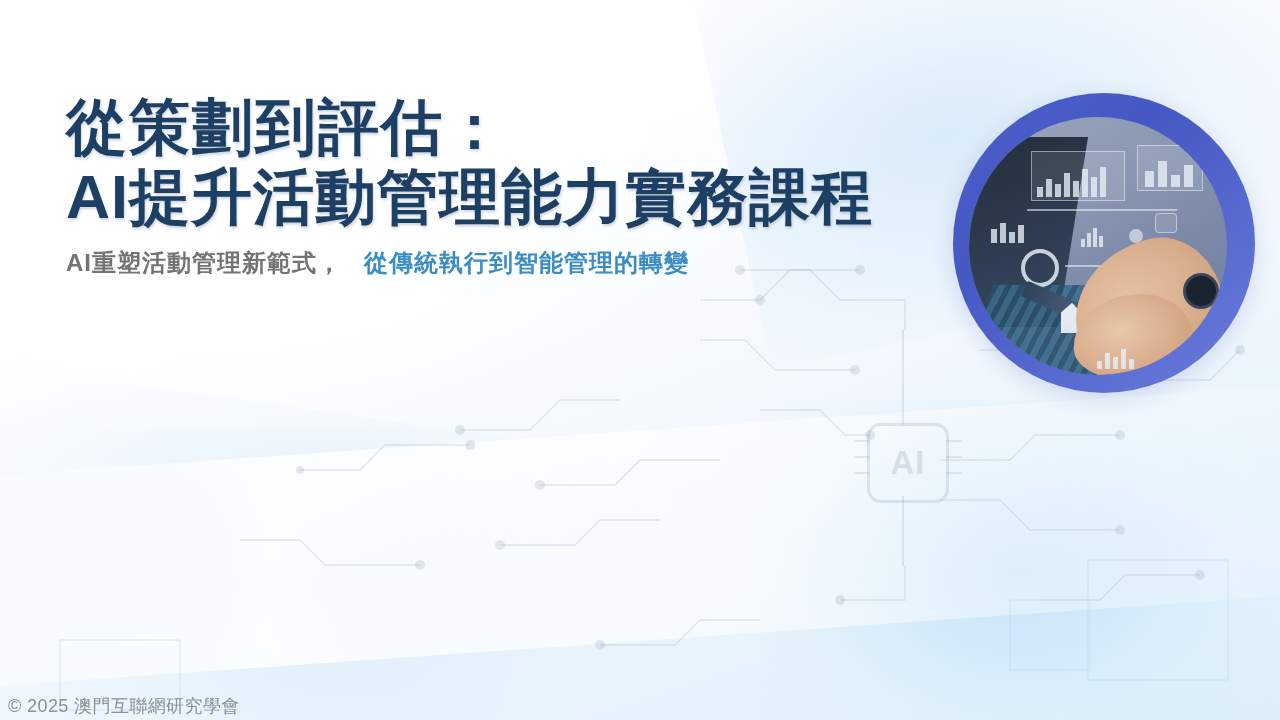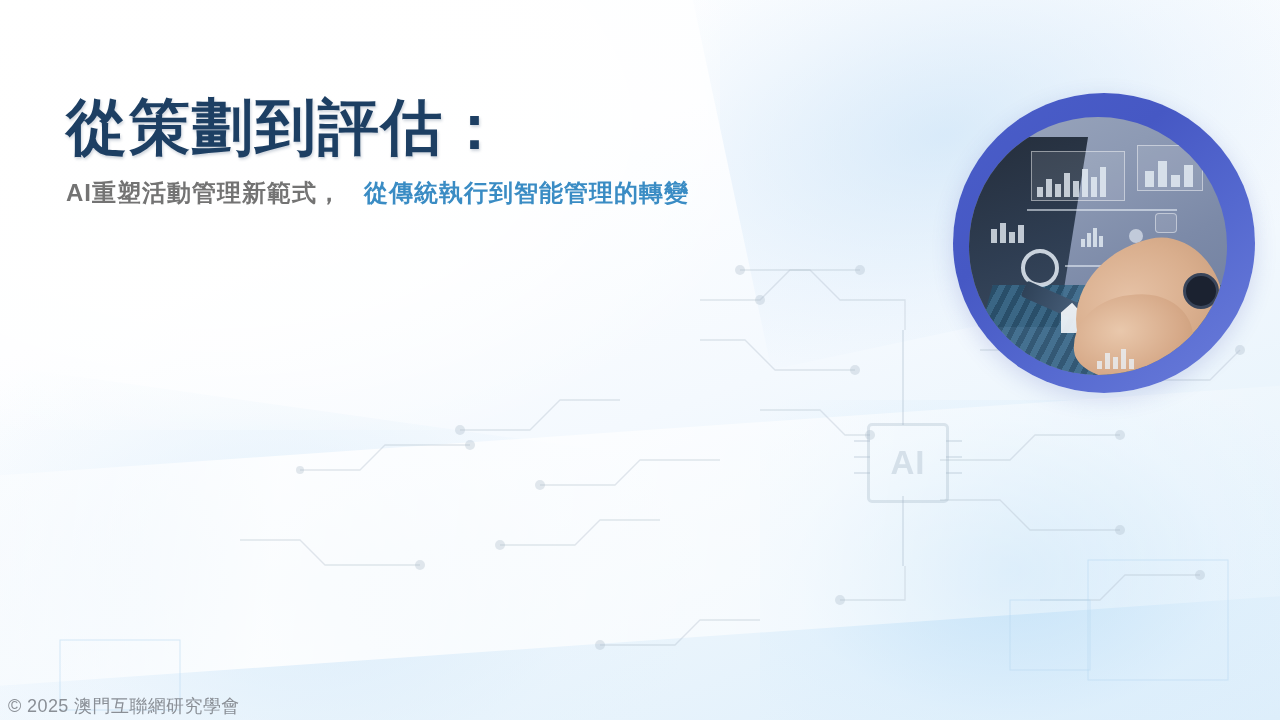--- a/index.html
+++ b/index.html
@@ -37,21 +37,21 @@
   }
   .bg-streak{
     position:absolute;left:-200px;top:430px;width:1700px;height:210px;
     background:linear-gradient(100deg, rgba(255,255,255,0) 0%, rgba(255,255,255,.85) 28%, rgba(255,255,255,.55) 60%, rgba(255,255,255,0) 100%);
     transform:rotate(-4deg);
   }
 
   
   .ai-chip{
     position:absolute;left:867px;top:423px;width:76px;height:74px;
-    border:3px solid rgba(160,178,196,.30);border-radius:5px;
+    border:3px solid rgba(160,178,196,.30);border-radius:14px;
     display:flex;align-items:center;justify-content:center;
   }
   .ai-chip span{
     font-size:33px;font-weight:700;letter-spacing:1px;
     color:rgba(150,170,190,.30);font-family:"Liberation Sans",sans-serif;
   }
   .ai-chip::before,.ai-chip::after{
     content:"";position:absolute;background:rgba(160,178,196,.28);
   }
   .ai-chip::before{left:-16px;top:14px;width:16px;height:2px;box-shadow:0 16px 0 rgba(160,178,196,.28),0 32px 0 rgba(160,178,196,.28);}
@@ -272,20 +272,21 @@
           <i style="height:16px;width:5px"></i>
           <i style="height:12px;width:5px"></i>
           <i style="height:20px;width:5px"></i>
           <i style="height:10px;width:5px"></i>
       </div>
     </div>
   </div>
 
   <div class="title-block">
     <div class="title-line l1">從策劃到評估：</div>
+    <div class="title-line l2">AI提升活動管理能力實務課程</div>
     <div class="subtitle">
       <span class="sub-a">AI重塑活動管理新範式，</span><span class="sub-b">從傳統執行到智能管理的轉變</span>
     </div>
   </div>
 
   <div class="footer">
 
     
 
     

